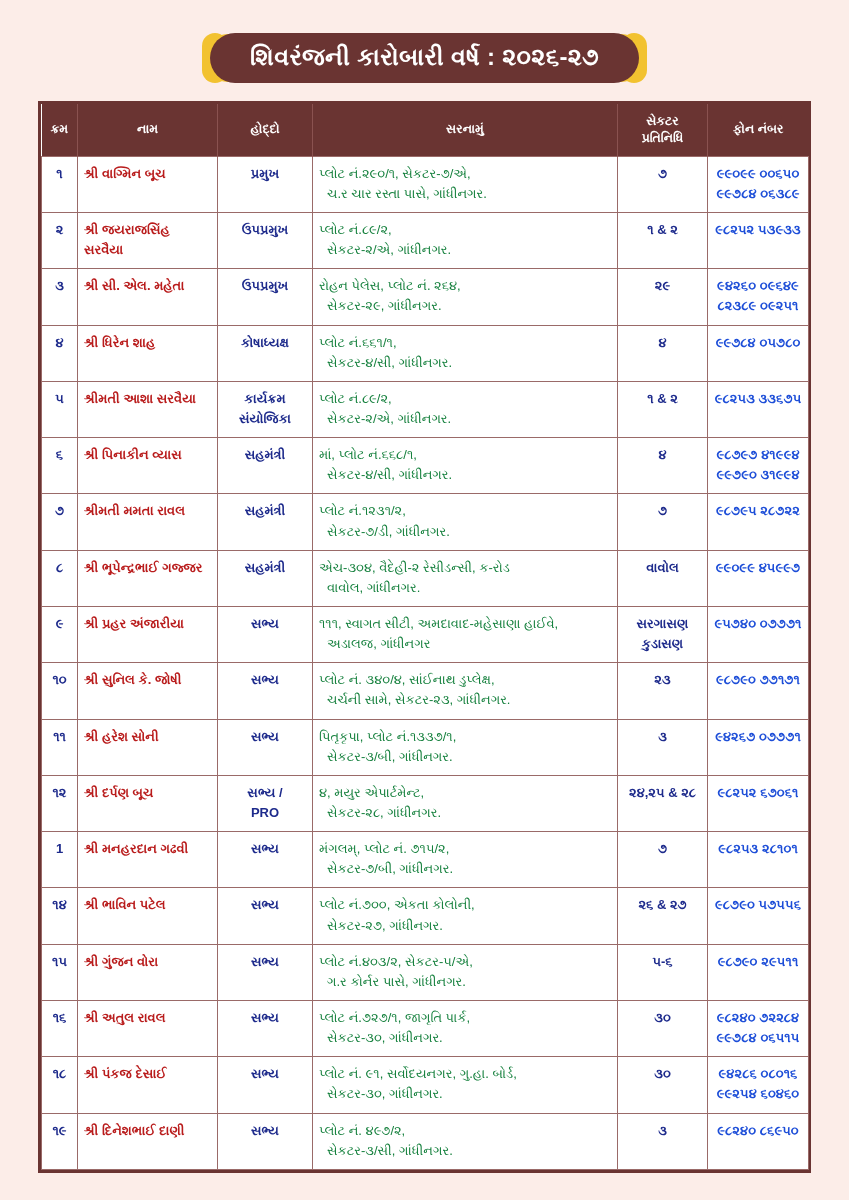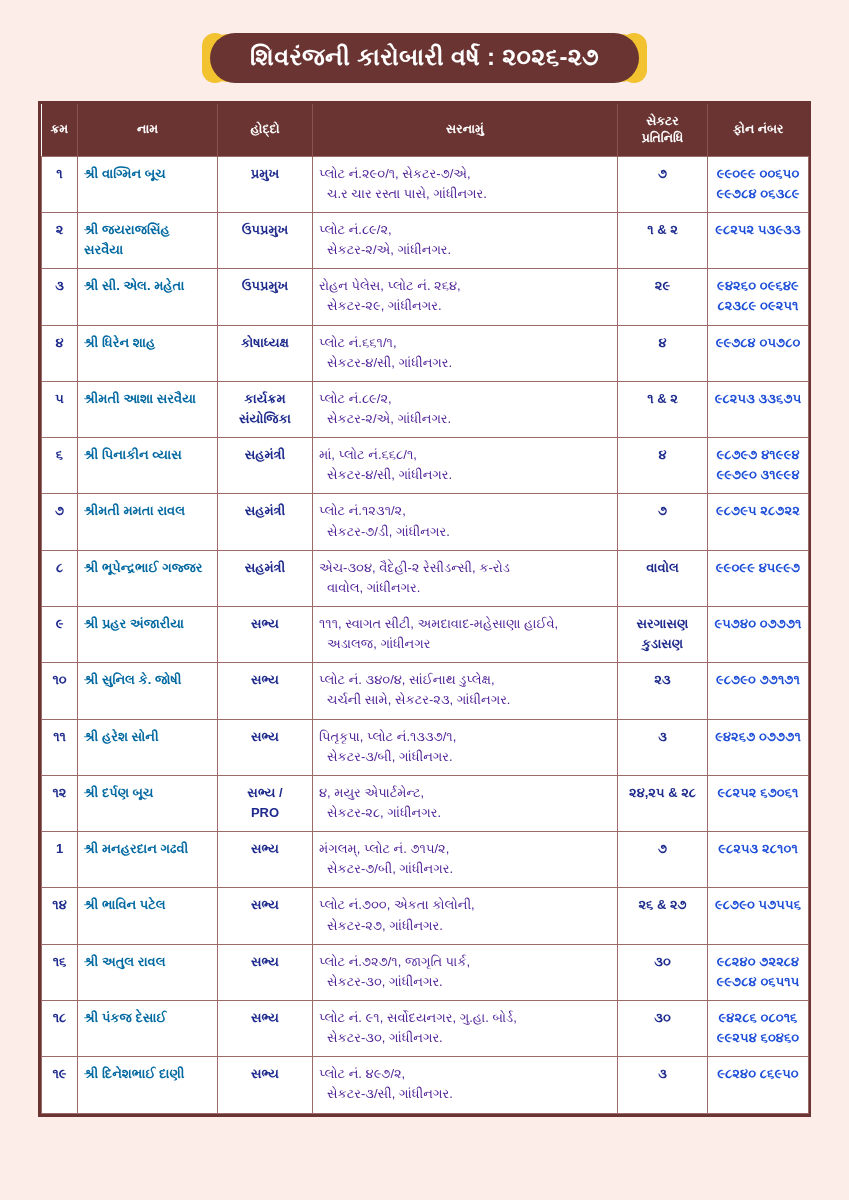--- a/index.html
+++ b/index.html
@@ -103,39 +103,39 @@
     height: 52px;
   }
   .cell-krm {
     text-align: center;
     color: #1e2b8c;
     font-weight: bold;
     font-size: 13.5px;
     vertical-align: middle;
   }
   .cell-name {
-    color: #0369a1;
+    color: #b91c1c;
     font-weight: bold;
     font-size: 13.5px;
     padding-left: 9px;
   }
   .cell-desig {
     color: #1e2b8c;
     font-weight: bold;
     font-size: 13px;
     padding-left: 9px;
     text-align: center;
   }
   .cell-desig .pro {
     display: block;
     color: #1e2b8c;
     font-weight: bold;
   }
   .cell-addr {
-    color: #4c1d95;
+    color: #15803d;
     font-size: 12.5px;
     padding-left: 10px;
   }
   .cell-addr .line2 { display: block; padding-left: 8px; }
   .cell-sect {
     color: #1e2b8c;
     font-weight: bold;
     text-align: center;
     font-size: 13px;
   }
@@ -288,20 +288,28 @@
           </tr>
           <tr>
             <td class="cell-krm"><span>૧૪</span></td>
             <td class="cell-name"><span>શ્રી ભાવિન પટેલ</span></td>
             <td class="cell-desig"><span>સભ્ય</span></td>
             <td class="cell-addr"><span>પ્લોટ નં.૭૦૦, એકતા કોલોની,</span><span class="line2">સેકટર-૨૭, ગાંધીનગર.</span></td>
             <td class="cell-sect"><span>૨૬ &amp; ૨૭</span></td>
             <td class="cell-phone"><span>૯૮૭૯૦ ૫૭૫૫૬</span></td>
           </tr>
           <tr>
+            <td class="cell-krm"><span>૧૫</span></td>
+            <td class="cell-name"><span>શ્રી ગુંજન વોરા</span></td>
+            <td class="cell-desig"><span>સભ્ય</span></td>
+            <td class="cell-addr"><span>પ્લોટ નં.૪૦૩/૨, સેકટર-૫/એ,</span><span class="line2">ગ.ર કોર્નર પાસે, ગાંધીનગર.</span></td>
+            <td class="cell-sect"><span>૫-૬</span></td>
+            <td class="cell-phone"><span>૯૮૭૯૦ ૨૯૫૧૧</span></td>
+          </tr>
+          <tr>
             <td class="cell-krm"><span>૧૬</span></td>
             <td class="cell-name"><span>શ્રી અતુલ રાવલ</span></td>
             <td class="cell-desig"><span>સભ્ય</span></td>
             <td class="cell-addr"><span>પ્લોટ નં.૭૨૭/૧, જાગૃતિ પાર્ક,</span><span class="line2">સેકટર-૩૦, ગાંધીનગર.</span></td>
             <td class="cell-sect"><span>૩૦</span></td>
             <td class="cell-phone"><span>૯૮૨૪૦ ૭૨૨૮૪</span><span class="line2">૯૯૭૮૪ ૦૬૫૧૫</span></td>
           </tr>
           <tr>
             <td class="cell-krm"><span>૧૮</span></td>
             <td class="cell-name"><span>શ્રી પંકજ દેસાઈ</span></td>

